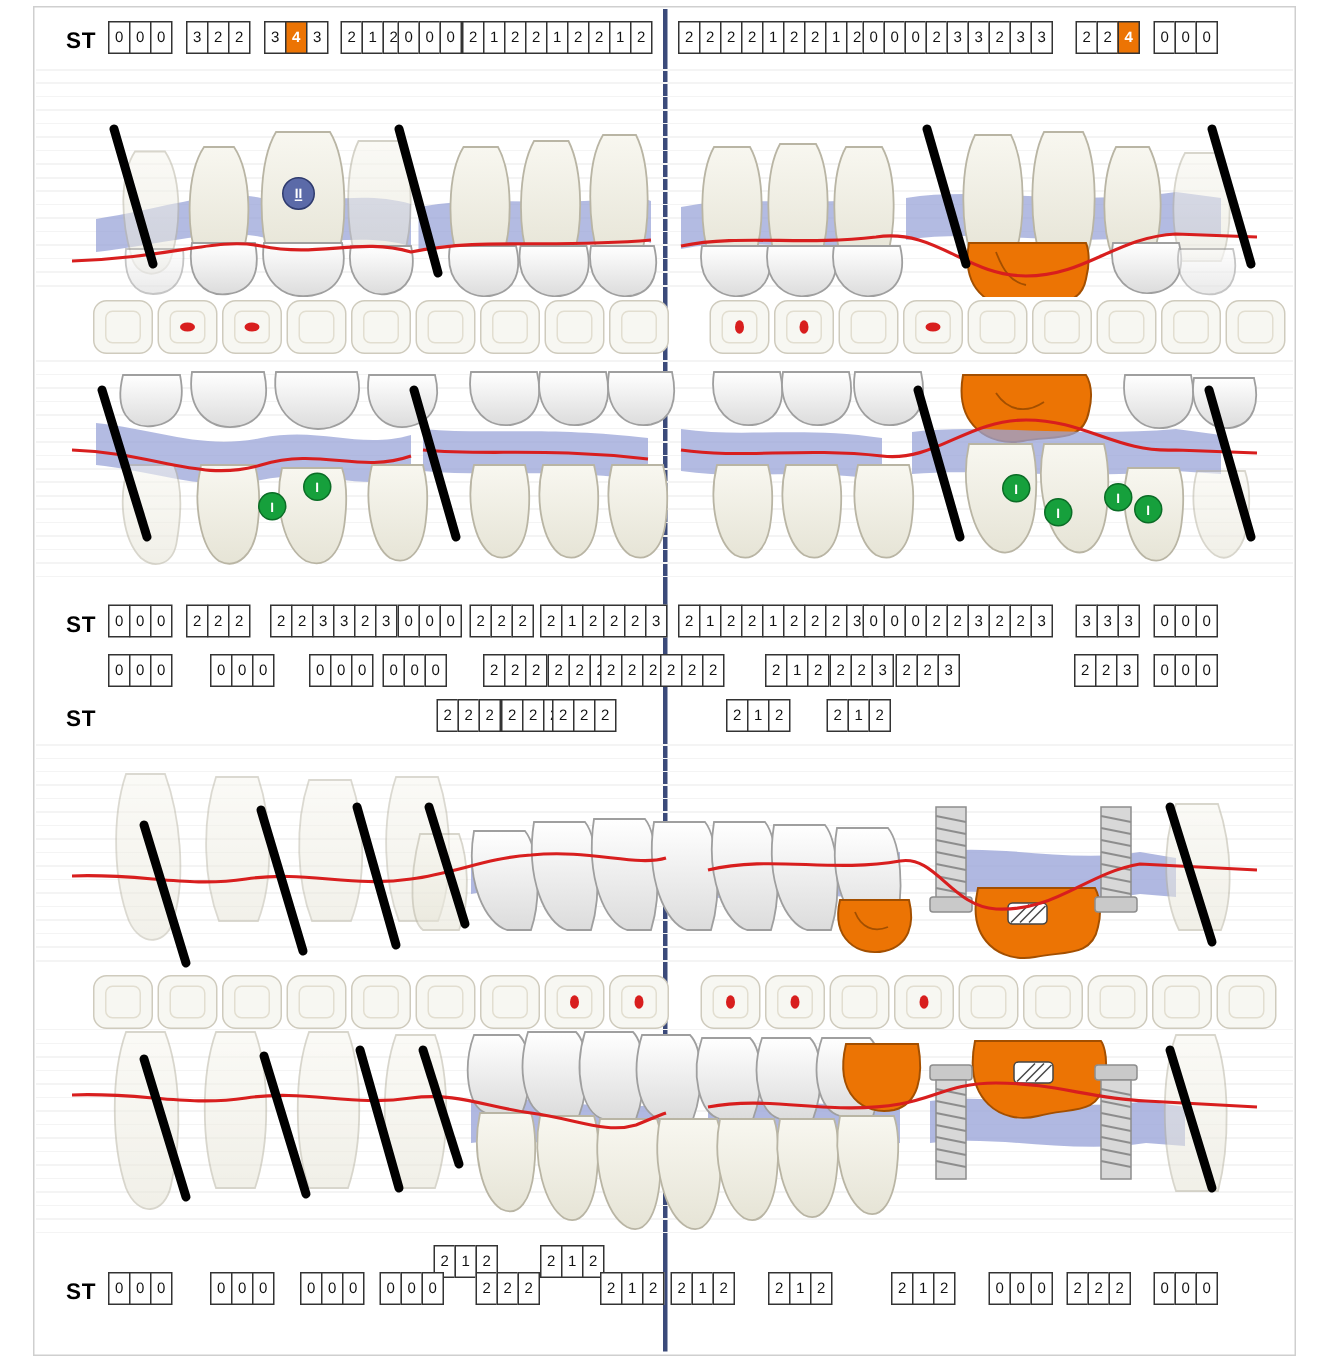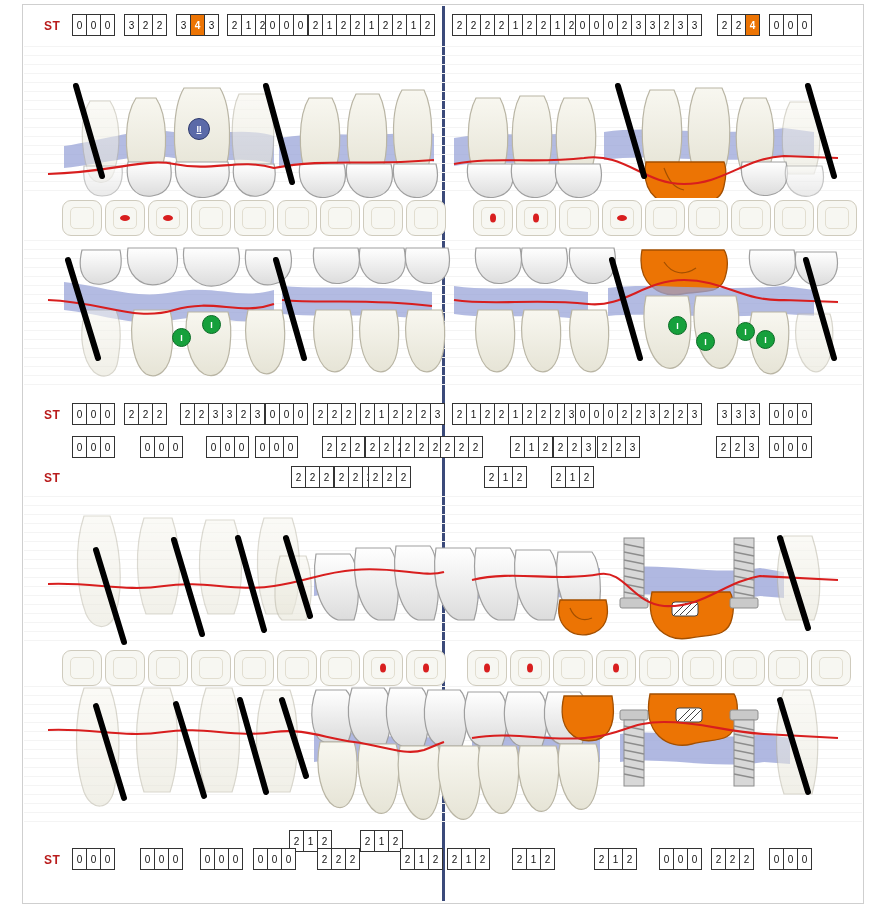--- a/index.html
+++ b/index.html
@@ -2,21 +2,21 @@
 <html><head>
 <meta charset="utf-8">
 <style>
   html,body{margin:0;padding:0;background:#ffffff;}
   body{width:886px;height:909px;font-family:"Liberation Sans",sans-serif;color:#111;}
   #chart{position:relative;width:886px;height:909px;overflow:hidden;background:#fff;}
   .frame{position:absolute;left:22px;top:4px;width:842px;height:900px;border:1px solid #cfcfcf;box-sizing:border-box;background:#fff;}
   .midline{position:absolute;left:442px;top:6px;width:3px;height:895px;background:#3b4a7a;}
 
   
-  .st-label{position:absolute;font-size:12px;font-weight:bold;color:#b91c1c;letter-spacing:.5px;}
+  .st-label{position:absolute;font-size:15px;font-weight:bold;color:#000000;letter-spacing:.5px;}
   .boxgroup{position:absolute;display:flex;height:22px;}
   .boxgroup .cell{width:15px;height:22px;border:1px solid #333;margin-left:-1px;background:#fff;
     font-size:10px;line-height:22px;text-align:center;color:#111;box-sizing:border-box;}
   .boxgroup .cell:first-child{margin-left:0;}
   .boxgroup .cell.hl{background:#ec7404;color:#fff;font-weight:bold;}
 
   
   .ruled{position:absolute;left:24px;width:838px;background:
      repeating-linear-gradient(to bottom,#f4f4f4 0px,#f4f4f4 1px,transparent 1px,transparent 9px);}
 

